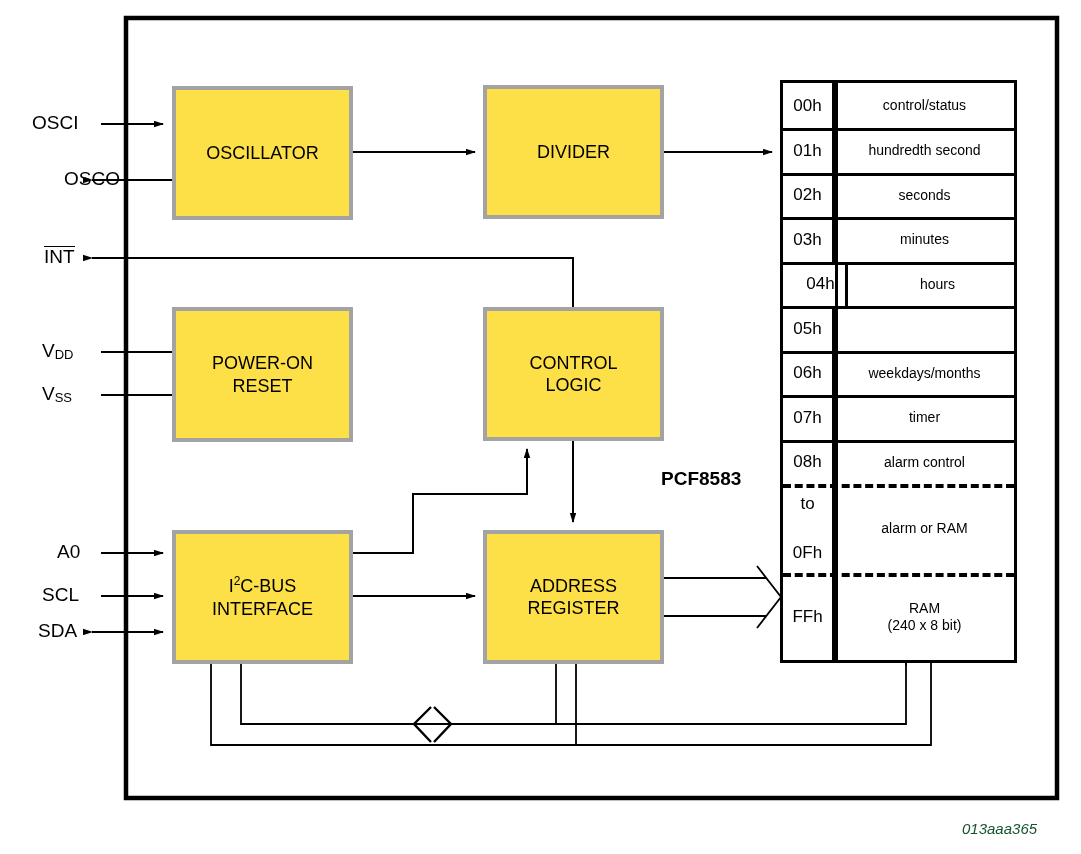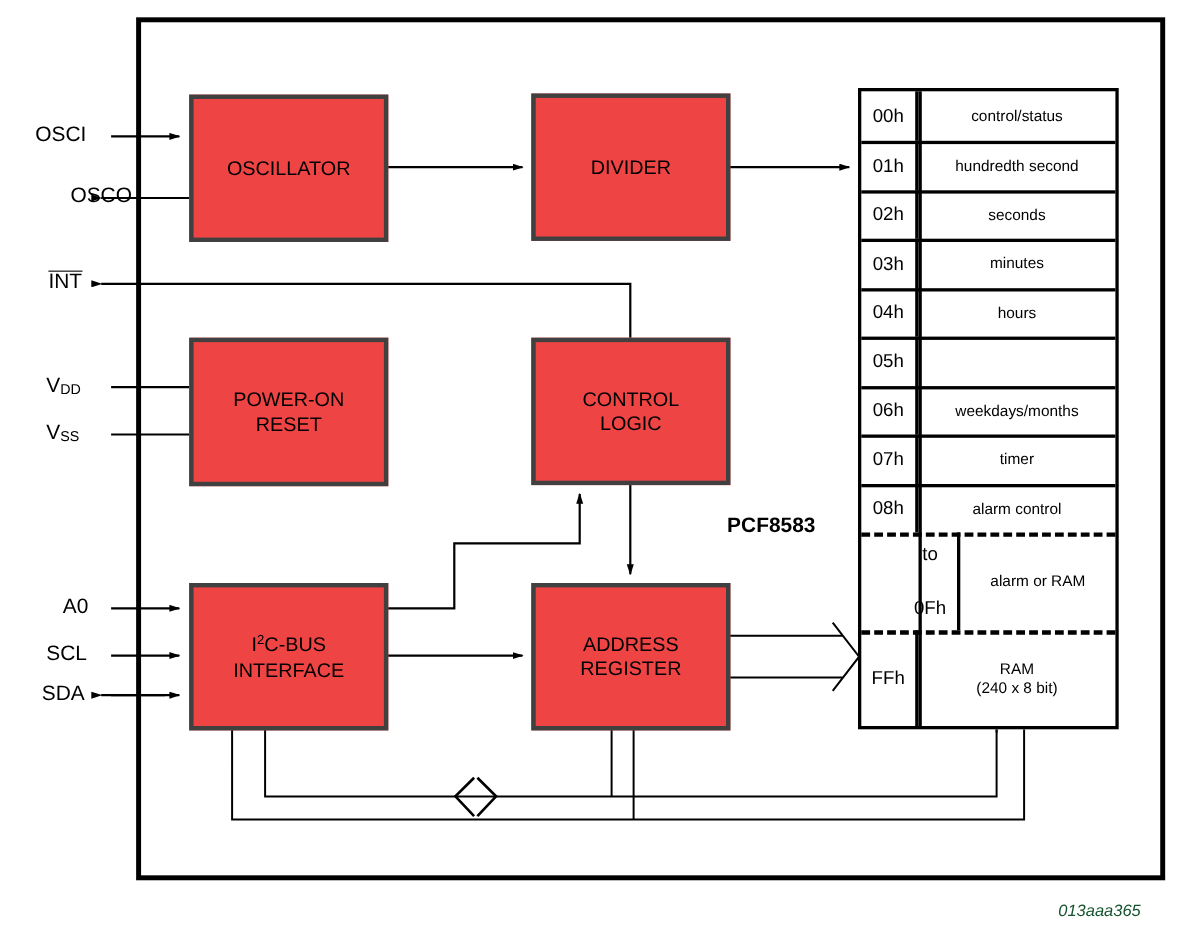--- a/index.html
+++ b/index.html
@@ -1,41 +1,41 @@
 <!DOCTYPE html>
 <html><head>
 <meta charset="utf-8">
 <style>
   html,body{margin:0;padding:0;background:#ffffff;}
   body{width:1081px;height:854px;position:relative;overflow:hidden;
        font-family:"Liberation Sans","DejaVu Sans",sans-serif;color:#000;}
   #stage{position:absolute;left:0;top:0;width:1081px;height:854px;}
   svg{position:absolute;left:0;top:0;}
-  .blk{position:absolute;border:4px solid #404040;background:#ef4444;
+  .blk{position:absolute;border:4px solid #a3a3a3;background:#fde047;
        display:flex;align-items:center;justify-content:center;
        text-align:center;font-size:18px;line-height:1.25;box-sizing:border-box;}
   .pinlbl{position:absolute;font-size:19px;white-space:nowrap;}
   .pinlbl sub{font-size:13px;vertical-align:-0.18em;}
   .ovr{display:inline-block;border-top:1.6px solid #000;padding-top:0px;line-height:1.05;}
   .part{position:absolute;font-size:19px;font-weight:bold;white-space:nowrap;}
   .code{position:absolute;font-size:15px;font-style:italic;white-space:nowrap;color:#14532d;}
   
   #regtable{position:absolute;left:780px;top:80px;width:237px;height:583px;
             border:3px solid #000;box-sizing:border-box;background:#fff;}
   .rrow{position:absolute;left:0;width:100%;display:flex;box-sizing:border-box;}
   .raddr{width:52px;flex:0 0 52px;display:flex;align-items:center;justify-content:center;
          font-size:17px;box-sizing:border-box;border-right:3px solid #000;}
   .rname{flex:1 1 auto;display:flex;align-items:center;justify-content:center;
          text-align:center;font-size:14px;line-height:1.2;box-sizing:border-box;}
   .sep-solid{position:absolute;left:0;width:100%;height:0;border-top:3px solid #000;}
   .sep-dash{position:absolute;left:0;width:100%;height:0;
             border-top:4px dashed #000;}
   .vdiv{position:absolute;left:52px;top:0;width:0;height:100%;border-left:3px solid #000;}
   .cellstack{display:flex;flex-direction:column;align-items:center;justify-content:space-between;
-             width:52px;flex:0 0 52px;box-sizing:border-box;font-size:17px;margin-left:38px;}
+             width:52px;flex:0 0 52px;box-sizing:border-box;font-size:17px;}
 </style>
 </head>
 <body>
 
 <div id="stage">
 
   <svg width="1081" height="854">
     <defs>
       <marker id="ah" markerWidth="10" markerHeight="10" refX="9" refY="3.2" orient="auto" markerUnits="userSpaceOnUse">
         <path d="M0,0 L10,3.2 L0,6.4 z" fill="#000"></path>
@@ -171,21 +171,21 @@
       <div class="rname">seconds</div>
     </div>
     <div class="sep-solid" style="top:134px;"></div>
 
     <div class="rrow" style="top:134px;height:45px;">
       <div class="raddr">03h</div>
       <div class="rname">minutes</div>
     </div>
     <div class="sep-solid" style="top:179px;"></div>
 
-    <div class="rrow" style="top:179px;height:44px;">
+    <div class="rrow" style="top:179px;height:44px;margin-left:13px;">
       <div class="raddr">04h</div>
       <div class="rname">hours</div>
     </div>
     <div class="sep-solid" style="top:223px;"></div>
 
     <div class="rrow" style="top:223px;height:45px;">
       <div class="raddr">05h</div>
     </div>
     <div class="sep-solid" style="top:268px;"></div>
 

